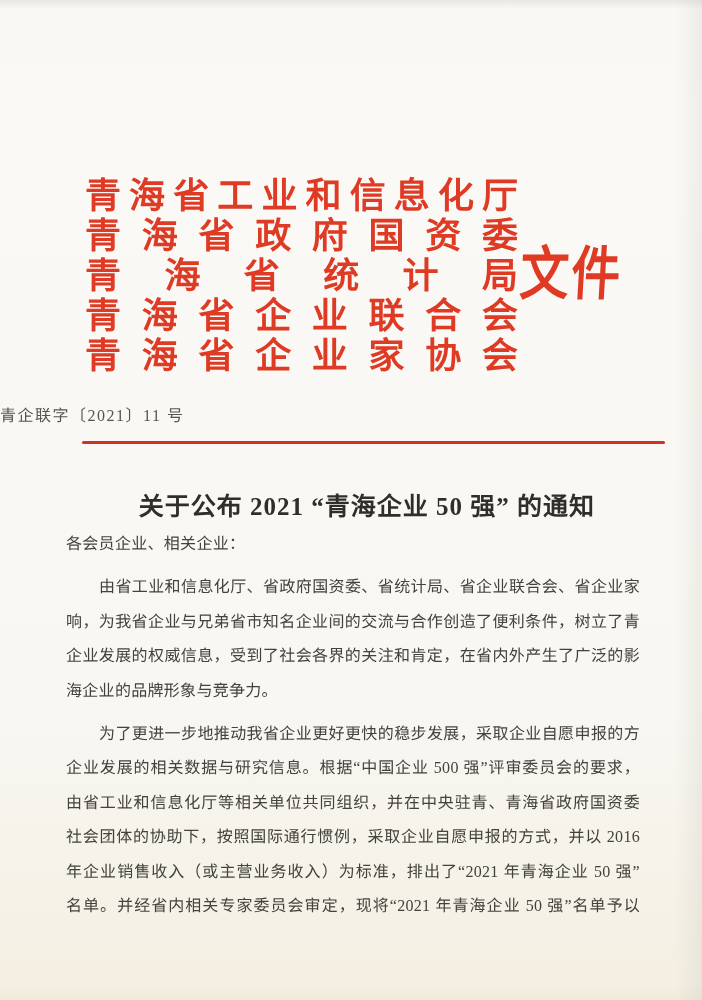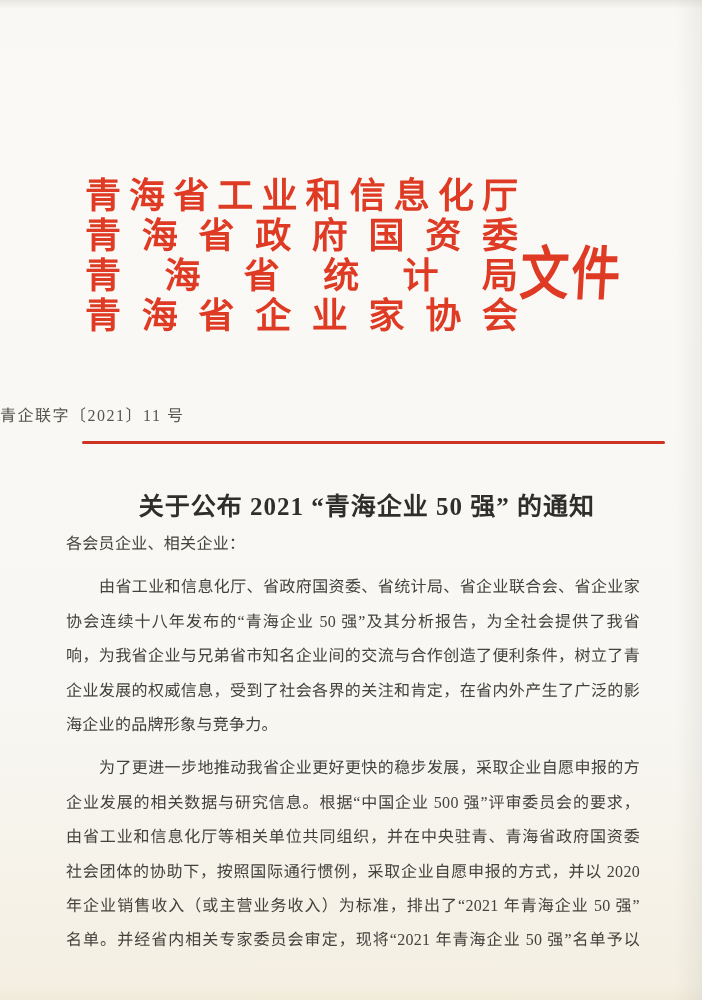--- a/index.html
+++ b/index.html
@@ -71,39 +71,39 @@
 </head>
 <body>
 
 <div class="page">
 
   <div class="letterhead">
     <div class="agency-lines">
       <div class="agency-line">青海省工业和信息化厅</div>
       <div class="agency-line">青海省政府国资委</div>
       <div class="agency-line">青海省统计局</div>
+      <div class="agency-line">青海省企业联合会</div>
       <div class="agency-line">青海省企业家协会</div>
     </div>
     <div class="file-mark">文件</div>
   </div>
 
   <div class="doc-number">青企联字〔2021〕11 号</div>
 
   <div class="red-rule"></div>
 
   <h1 class="doc-title">关于公布 2021 “青海企业 50 强” 的通知</h1>
 
   <div class="doc-body">
     <div class="body-line natural">各会员企业、相关企业：</div>
     <div class="body-line indent">由省工业和信息化厅、省政府国资委、省统计局、省企业联合会、省企业家</div>
-    <div class="body-line">协会连续十八年发布的“青海企业 50 强”及其分析报告，为全社会提供了我省</div>
     <div class="body-line">响，为我省企业与兄弟省市知名企业间的交流与合作创造了便利条件，树立了青</div>
     <div class="body-line">企业发展的权威信息，受到了社会各界的关注和肯定，在省内外产生了广泛的影</div>
     <div class="body-line natural">海企业的品牌形象与竞争力。</div>
     <div class="body-line indent">为了更进一步地推动我省企业更好更快的稳步发展，采取企业自愿申报的方式</div>
     <div class="body-line">企业发展的相关数据与研究信息。根据“中国企业 500 强”评审委员会的要求，</div>
     <div class="body-line">由省工业和信息化厅等相关单位共同组织，并在中央驻青、青海省政府国资委</div>
-    <div class="body-line">社会团体的协助下，按照国际通行惯例，采取企业自愿申报的方式，并以 2020</div>
+    <div class="body-line">社会团体的协助下，按照国际通行惯例，采取企业自愿申报的方式，并以 2016</div>
     <div class="body-line">年企业销售收入（或主营业务收入）为标准，排出了“2021 年青海企业 50 强”</div>
     <div class="body-line">名单。并经省内相关专家委员会审定，现将“2021 年青海企业 50 强”名单予以</div>
   </div>
 
 </div>
 
 </body></html>

